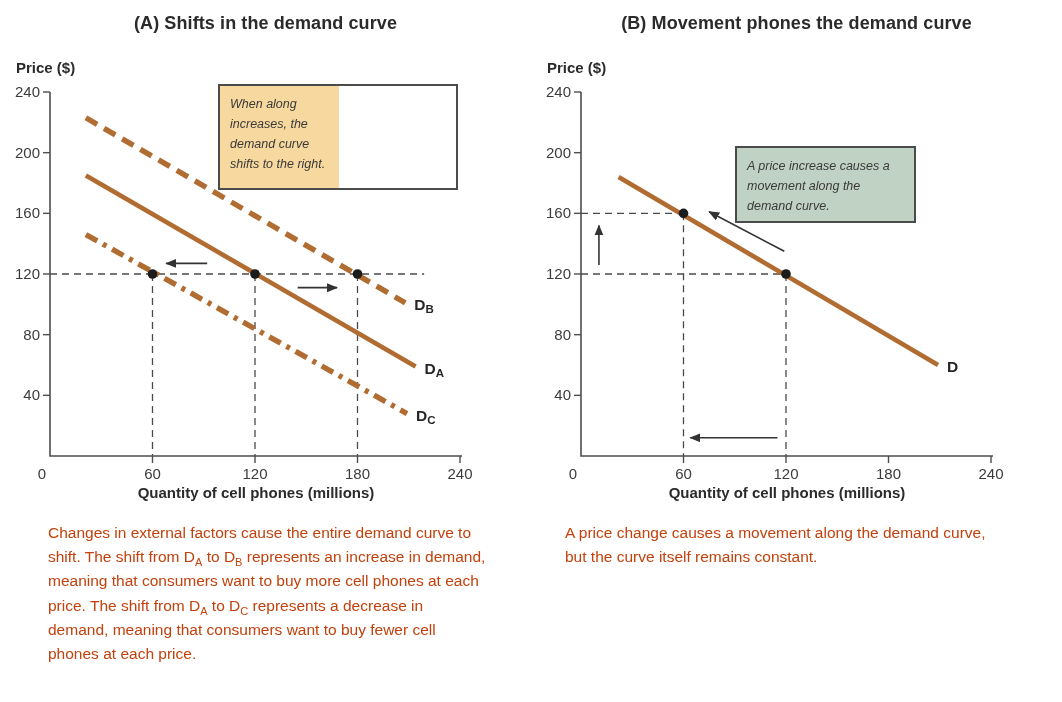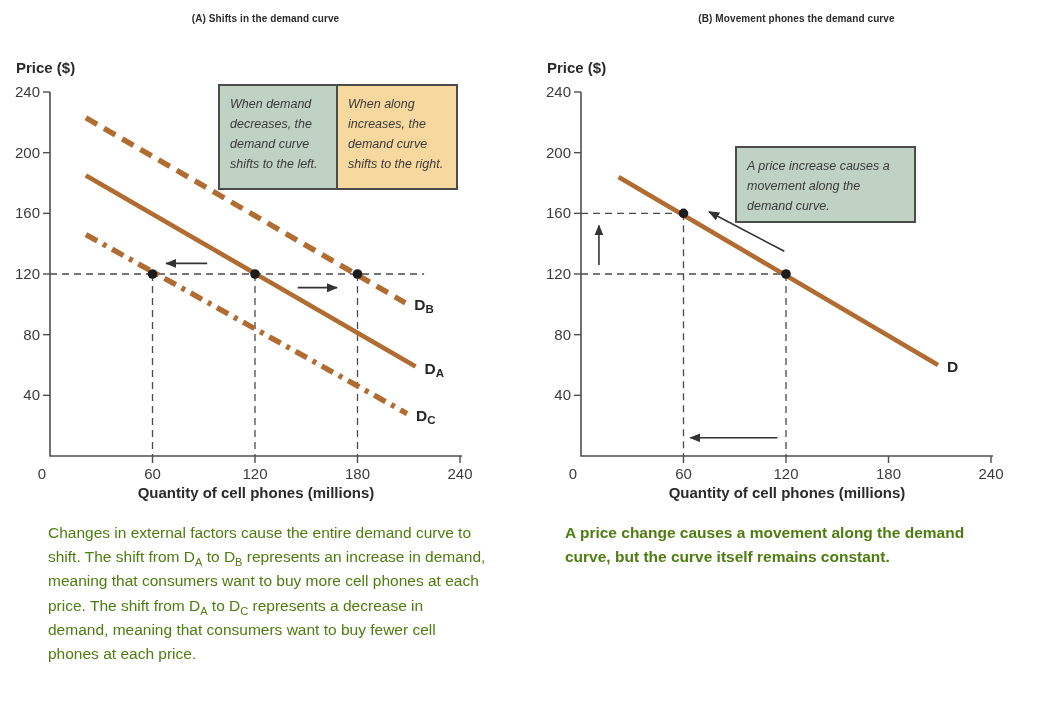--- a/index.html
+++ b/index.html
@@ -4,44 +4,44 @@
 <style>
   html, body { margin: 0; padding: 0; background: #ffffff; }
   .page {
     width: 1062px; height: 702px; background: #fff;
     font-family: "Liberation Sans", sans-serif;
     display: flex; overflow: hidden;
   }
   .panel { width: 531px; position: relative; }
   .panel-title {
     margin: 0; padding-top: 13px; height: 32px; box-sizing: content-box;
-    text-align: center; font-size: 10px; font-weight: bold;
+    text-align: center; font-size: 18px; font-weight: bold;
     color: var(--title, #2b2b2b); letter-spacing: 0.1px;
   }
   .chart-wrap { position: relative; width: 531px; height: 458px; }
   .chart-wrap svg { display: block; }
   .callout {
     position: absolute; display: flex; box-sizing: border-box;
     border: 2px solid var(--callout-border, #4b4b4b);
     font-style: italic; font-size: 12.5px; line-height: 1.6;
     color: #3a3a3a;
   }
   .callout-a { left: 218px; top: 39px; width: 240px; height: 106px; }
   .callout-b { left: 204px; top: 101px; width: 181px; height: 77px; }
   .callout .cell { padding: 8px 9px 6px 10px; box-sizing: border-box; }
   .cell-green { background: var(--callout-green, #c0d2c4); }
   .cell-orange { background: var(--callout-orange, #f7d89e); }
   .callout-a .cell-green { width: 119px; border-right: 2px solid var(--callout-border, #4b4b4b); }
   .callout-a .cell-orange { width: 119px; }
   .callout-b .cell-green { width: 100%; }
   .caption {
-    font-size: 15.5px; line-height: 1.56; color: #4d7c0f; margin: 0;
+    font-size: 15.5px; line-height: 1.56; color: #c2410c; margin: 0;
   }
   .caption-a { margin: 18px 30px 0 48px; width: 438px; }
-  .caption-b { margin: 18px 40px 0 34px; width: 440px; font-weight: bold; }
+  .caption-b { margin: 18px 40px 0 34px; width: 440px; }
   .caption sub { font-size: 11px; line-height: 0; }
   .tick { font-size: 15px; fill: #3c3c3c; }
   .axis-label { font-size: 15px; font-weight: bold; fill: #2b2b2b; }
   .curve-label { font-size: 15.5px; font-weight: bold; fill: #262626; }
 </style>
 </head>
 <body>
 
 <div class="page">
 
@@ -88,21 +88,20 @@
           <line x1="255" y1="411" x2="255" y2="418" stroke="#4e4e4e" stroke-width="1.4"></line>
           <text x="255" y="434" class="tick" text-anchor="middle">120</text>
           <line x1="357.5" y1="411" x2="357.5" y2="418" stroke="#4e4e4e" stroke-width="1.4"></line>
           <text x="357.5" y="434" class="tick" text-anchor="middle">180</text>
           <line x1="460" y1="411" x2="460" y2="418" stroke="#4e4e4e" stroke-width="1.4"></line>
           <text x="460" y="434" class="tick" text-anchor="middle">240</text>
           <text x="16" y="28" class="axis-label">Price ($)</text>
           <text x="256" y="453" class="axis-label" text-anchor="middle">Quantity of cell phones (millions)</text>
         </svg>
       <div class="callout callout-a">
-        <div class="cell cell-green">When demand decreases, the demand curve shifts to the left.</div>
         <div class="cell cell-orange">When along increases, the demand curve shifts to the right.</div>
       </div>
     </div>
     <p class="caption caption-a">Changes in external factors cause the entire demand curve to shift. The shift from D<sub>A</sub> to D<sub>B</sub> represents an increase in demand, meaning that consumers want to buy more cell phones at each price. The shift from D<sub>A</sub> to D<sub>C</sub> represents a decrease in demand, meaning that consumers want to buy fewer cell phones at each price.</p>
   </section>
 
   <section class="panel">
     <h3 class="panel-title">(B) Movement phones the demand curve</h3>
     <div class="chart-wrap">
       <svg id="chart-B" width="531" height="458" viewBox="0 0 531 458">

